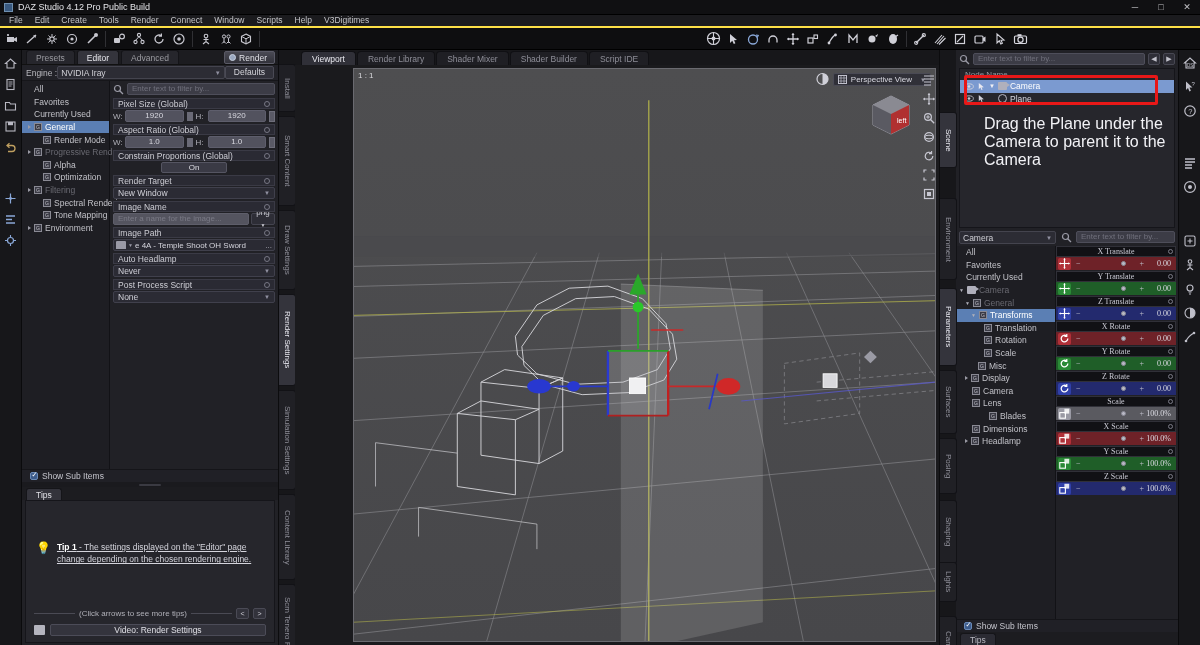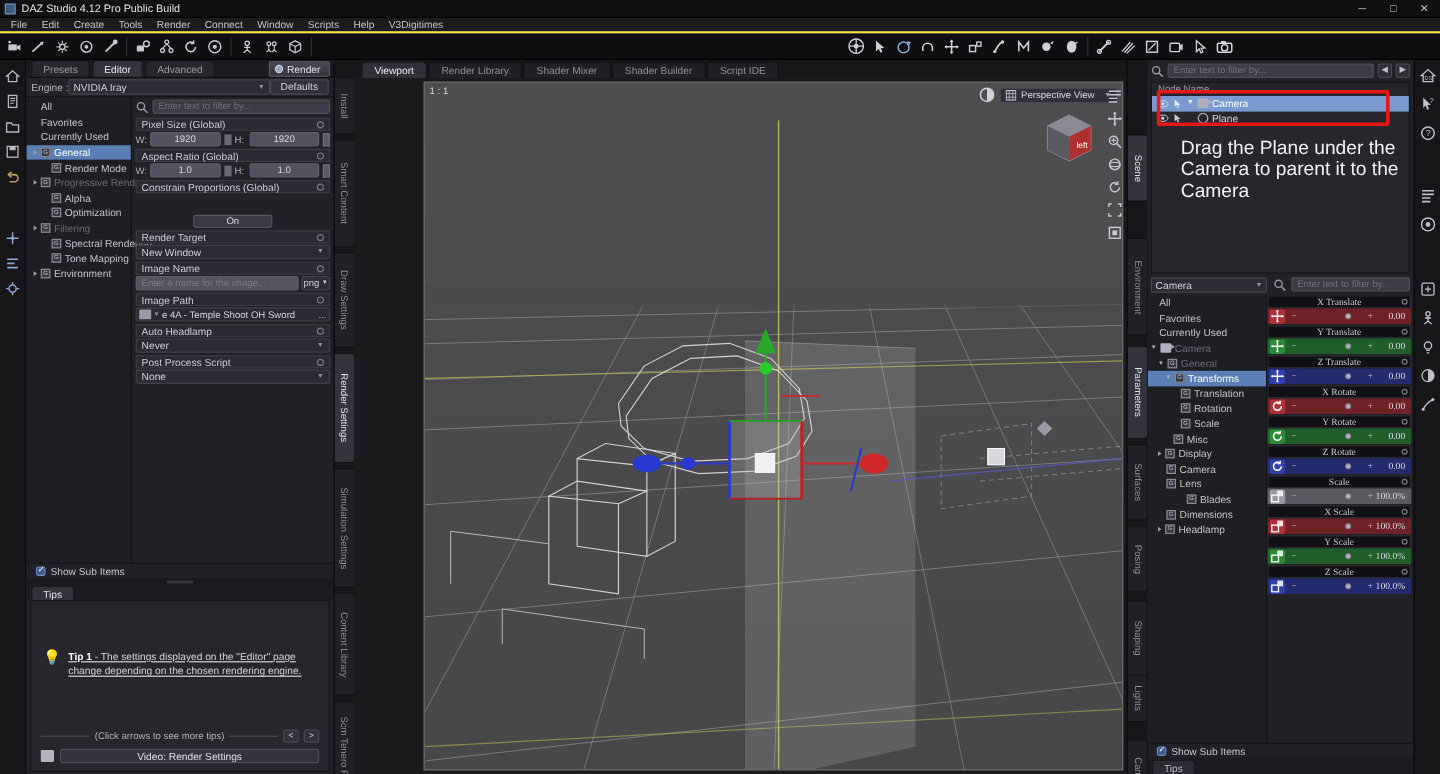--- a/index.html
+++ b/index.html
@@ -138,37 +138,37 @@
   .val-field {
     height: 12px; background: #52525e; border: 1px solid #5e5e6c; border-radius: 2px;
     font-size: 8px; color: #d8d8e0; text-align: center; line-height: 10px; flex: 1;
   }
   .wh-lbl { font-size: 8px; color: #b0b0b8; width: 9px; }
   .link-ico { width: 6px; height: 9px; background: #6a6a76; flex:none;}
   .mini-sl { width: 6px; height: 11px; background: #5a5a66; border:1px solid #6e6e7a; flex:none;}
   .on-btn {
     height: 11px; background: #3a3a45; border: 1px solid #555562; border-radius: 2px;
     font-size: 8px; color: #dcdce2; text-align: center; line-height: 9px;
-    width: 66px; margin: 18px auto 0 auto;
+    width: 66px; margin: 1px auto 0 auto;
   }
   .sel-row {
     height: 12px; background: #2b2b34; border: 1px solid #40404c; border-radius: 2px;
     display: flex; align-items: center; padding: 0 4px; font-size: 8.5px;
     color: #d0d0d8; margin-top: 1px;
   }
   .sel-row .caret { margin-left: auto; font-size: 6px; color: #9090a0; }
   .name-row { display: flex; gap: 2px; margin-top: 1px; }
   .name-in {
     flex: 1; height: 12px; background: #54545f; border: 1px solid #5e5e6a;
     border-radius: 2px; font-size: 8px; color: #7a7a86; padding: 0 4px; line-height:10px;
   }
   .ext-btn {
     width: 24px; height: 12px; background: #2d2d36; border: 1px solid #44444f;
     border-radius: 2px; font-size: 8px; color: #ccccd4; text-align:left; line-height:10px;
-    display:flex;align-items:center;justify-content:center;gap:2px;
+    display:flex;align-items:center;justify-content:center;gap:2px;flex-direction:column;
   }
   .path-row { display:flex;align-items:center;gap:2px;margin-top:1px;
     height:12px;background:#2a2a33;border:1px solid #40404c;border-radius:2px;padding:0 2px; }
   .folder-ico { width:10px;height:8px;background:#9a9aa6;border-radius:1px 1px 0 0; flex:none;}
   .path-txt { font-size:8px;color:#d4d4dc;flex:1;overflow:hidden;white-space:nowrap; }
 
   .show-sub {
     height: 13px; display: flex; align-items: center; gap: 4px; padding-left: 8px;
     background: #202026; border-top: 1px solid #151519; font-size: 8.5px; color: #c4c4cc;
   }

